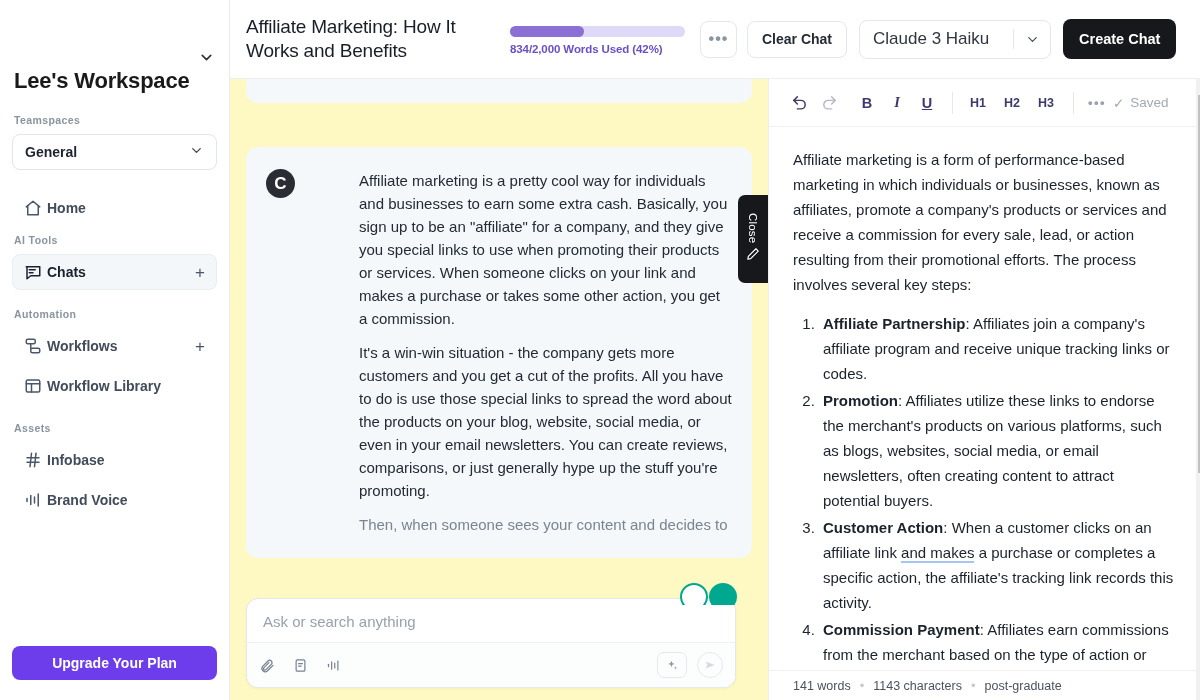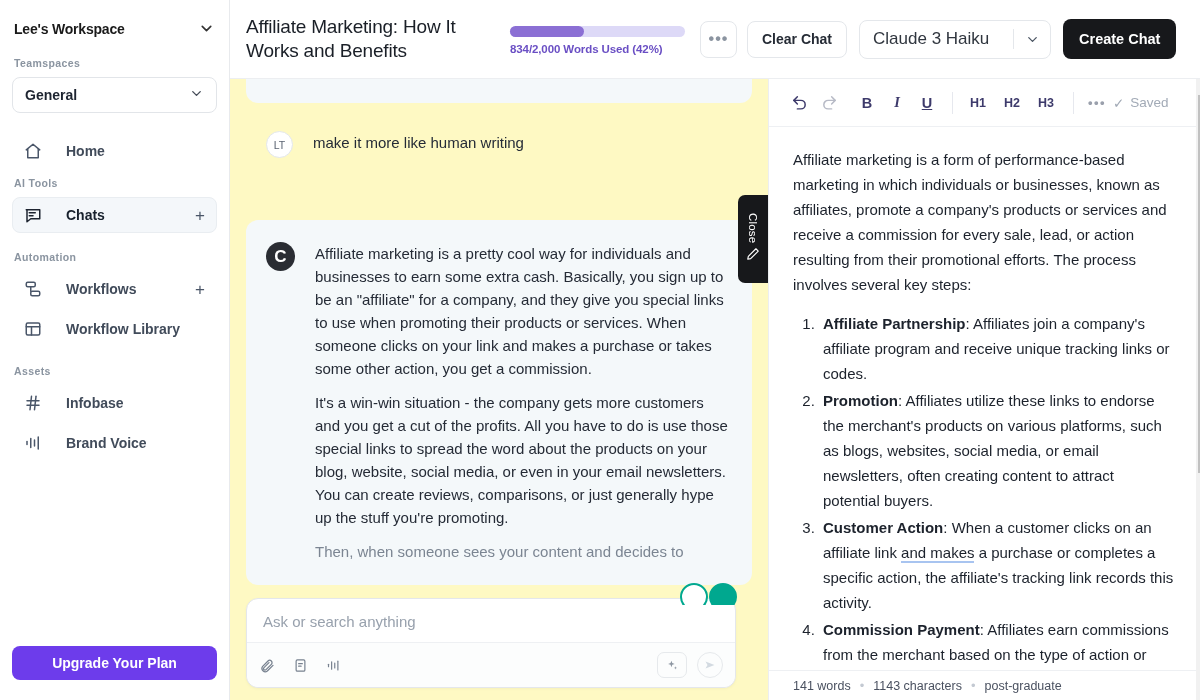--- a/index.html
+++ b/index.html
@@ -17,35 +17,35 @@
     background: #ffffff;
     border-right: 1px solid #e8eaed;
     display: flex; flex-direction: column;
     position: relative;
     flex: 0 0 230px;
   }
   .ws-header {
     display: flex; align-items: center; justify-content: space-between;
     padding: 20px 14px 14px 14px;
   }
-  .ws-title { font-size: 14px; font-weight: bold; color: #1a1a1a; letter-spacing: -0.2px; }
+  .ws-title { font-size: 22px; font-weight: bold; color: #1a1a1a; letter-spacing: -0.2px; margin-top: 48px; }
   .chev { color: #333; display: flex; align-items: center; }
   .sec-label {
     font-size: 10.5px; font-weight: bold; color: #8a94a0;
     letter-spacing: 0.4px; padding: 6px 14px 6px 14px;
   }
   .team-select {
     margin: 2px 12px 8px 12px;
     border: 1px solid #e2e5e9; border-radius: 8px;
     height: 36px; display: flex; align-items: center; justify-content: space-between;
     padding: 0 12px; background: #fff;
   }
   .team-select .tname { font-size: 14px; font-weight: bold; color: #1d2430; }
   .nav-item {
-    display: flex; align-items: center; gap: 24px;
+    display: flex; align-items: center; gap: 5px;
     margin: 2px 12px; padding: 9px 12px; border-radius: 8px;
     color: #414b5a; font-size: 14px; font-weight: bold;
     position: relative;
   }
   .nav-item.active { background: #f4f7fa; border: 1px solid #e9edf1; padding: 8px 11px; }
   .nav-item .lbl { flex: 1; }
   .nav-plus { color: #4a5567; font-size: 17px; line-height: 1; font-weight: normal; }
   .ico { width: 18px; height: 18px; display: block; color: #4a5669; flex: 0 0 18px; }
   .spacer-sm { height: 10px; }
   .upgrade-wrap { margin-top: auto; padding: 14px 12px 20px 12px; }
@@ -106,21 +106,21 @@
     width: 27px; height: 27px; border-radius: 50%; border: 1px solid #e3e7eb;
     display: flex; align-items: center; justify-content: center;
     font-size: 10.5px; color: #5b6472; background: #fff; flex: 0 0 27px;
   }
   .avatar-bot {
     width: 29px; height: 29px; border-radius: 50%; background: #2a2d33;
     display: flex; align-items: center; justify-content: center;
     color: #fff; font-size: 17px; font-weight: bold; flex: 0 0 29px;
   }
   .msg-text { font-size: 15px; color: #252b36; line-height: 23px; flex: 1; }
-  .msg-text p { margin-bottom: 11px; }
+  .msg-text p { margin-bottom: 11px; margin-left: 44px; }
   .msg-text p:last-child { margin-bottom: 0; }
   .fade-p { color: #7b8592; }
 
   .composer-wrap { position: absolute; left: 16px; bottom: 12px; width: 490px; z-index: 4; }
   .composer {
     border: 1px solid #e4e7eb; border-radius: 12px; background: #fff;
     box-shadow: 0 1px 3px rgba(0,0,0,0.04);
   }
   .composer-input { padding: 14px 16px 12px 16px; font-size: 15px; color: #98a1ad; position: relative; }
   .composer-tools {
@@ -338,24 +338,20 @@
         </span>
       </div>
 
       <div style="width:12px"></div>
       <button class="btn btn-create">Create Chat</button>
     </div>
 
     <div class="chat-scroll">
       <div class="bubble-cut"></div>
 
-      <div class="msg user">
-        <div class="avatar-user">LT</div>
-        <div class="msg-text">make it more like human writing</div>
-      </div>
 
       <div class="msg assistant">
         <div class="avatar-bot">C</div>
         <div class="msg-text">
           <p>Affiliate marketing is a pretty cool way for individuals and businesses to earn some extra cash. Basically, you sign up to be an "affiliate" for a company, and they give you special links to use when promoting their products or services. When someone clicks on your link and makes a purchase or takes some other action, you get a commission.</p>
           <p>It's a win-win situation - the company gets more customers and you get a cut of the profits. All you have to do is use those special links to spread the word about the products on your blog, website, social media, or even in your email newsletters. You can create reviews, comparisons, or just generally hype up the stuff you're promoting.</p>
           <p class="fade-p">Then, when someone sees your content and decides to</p>
         </div>
       </div>
     </div>

